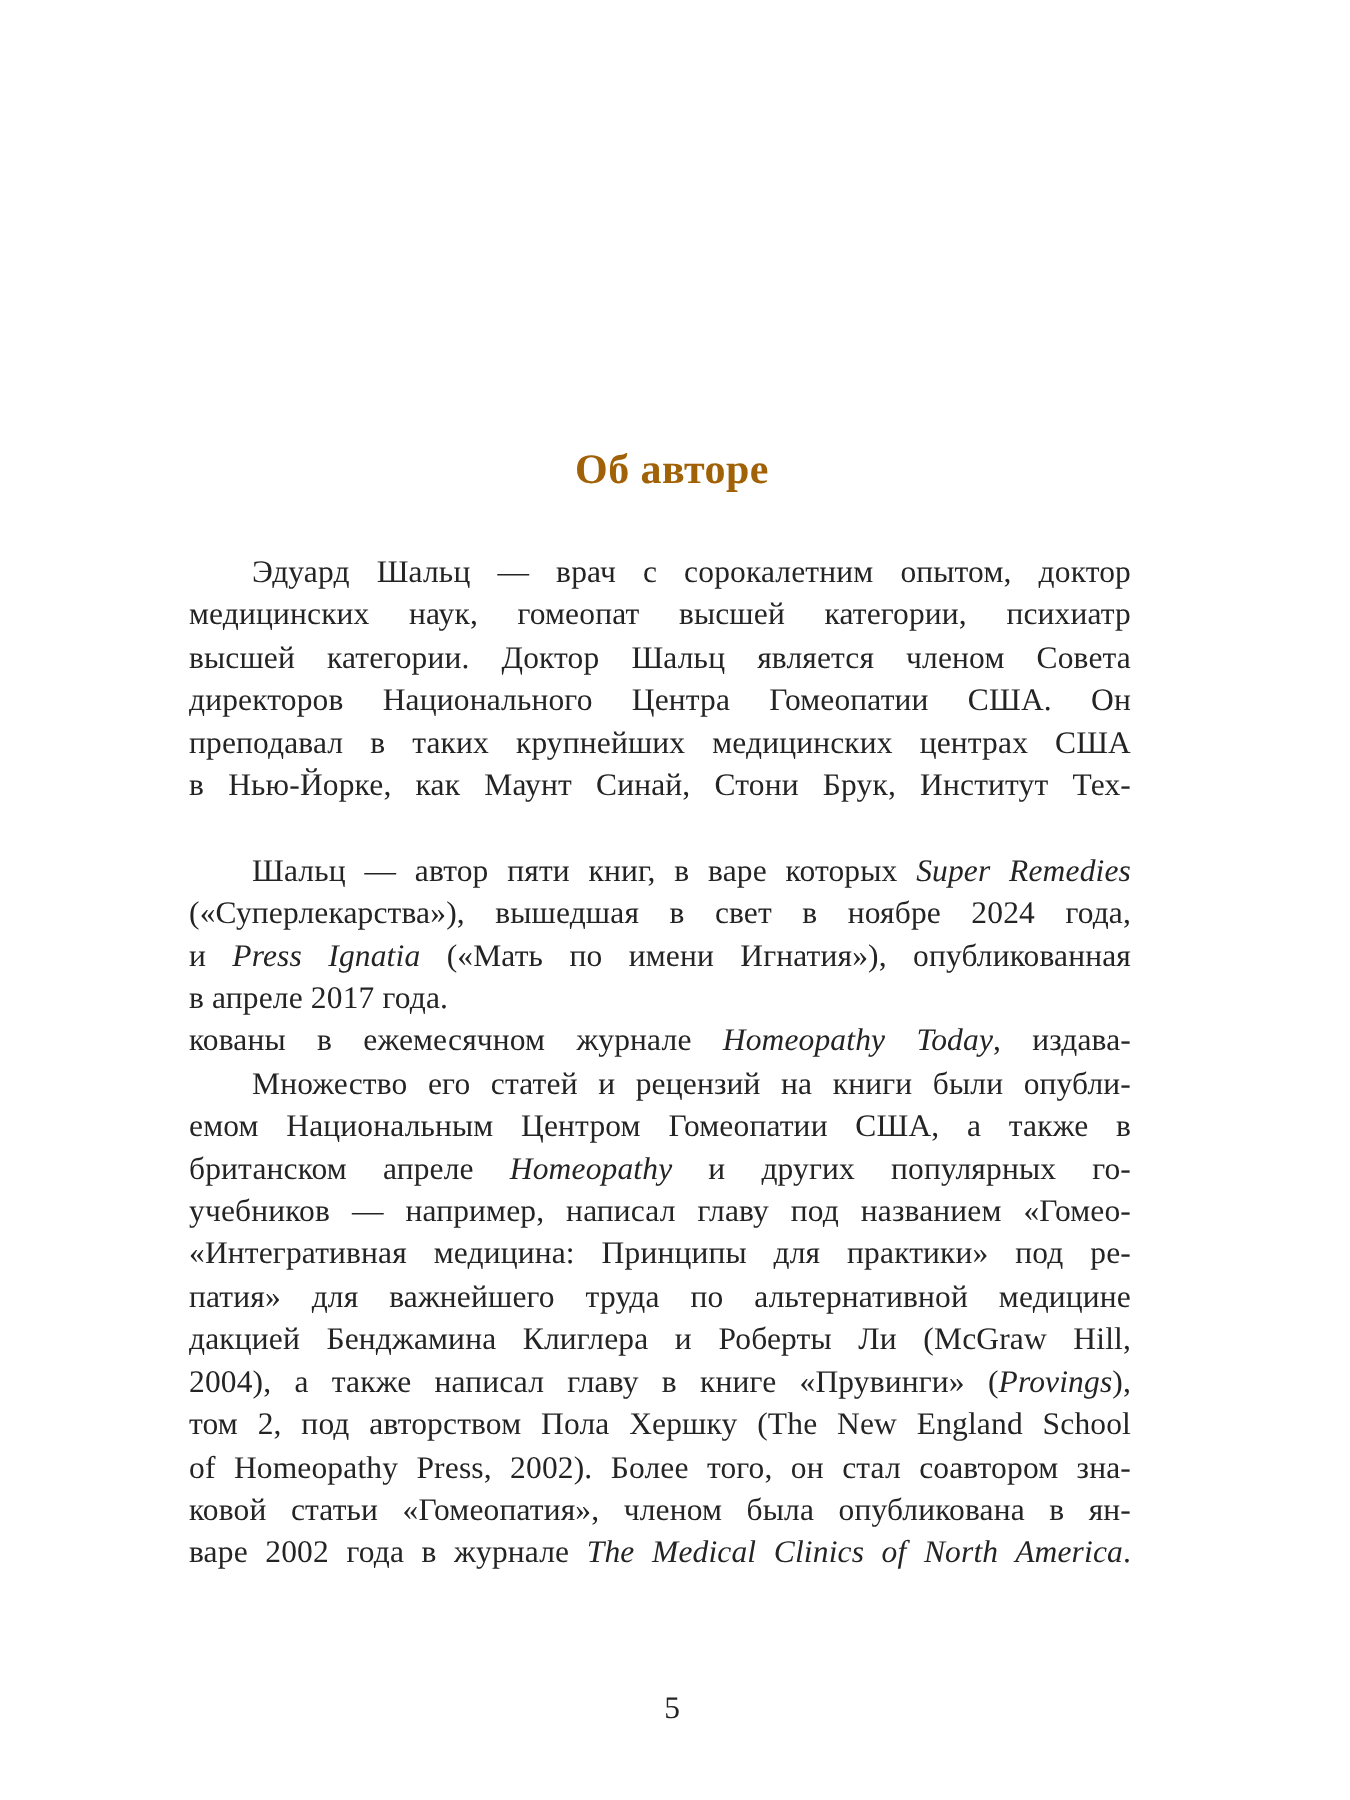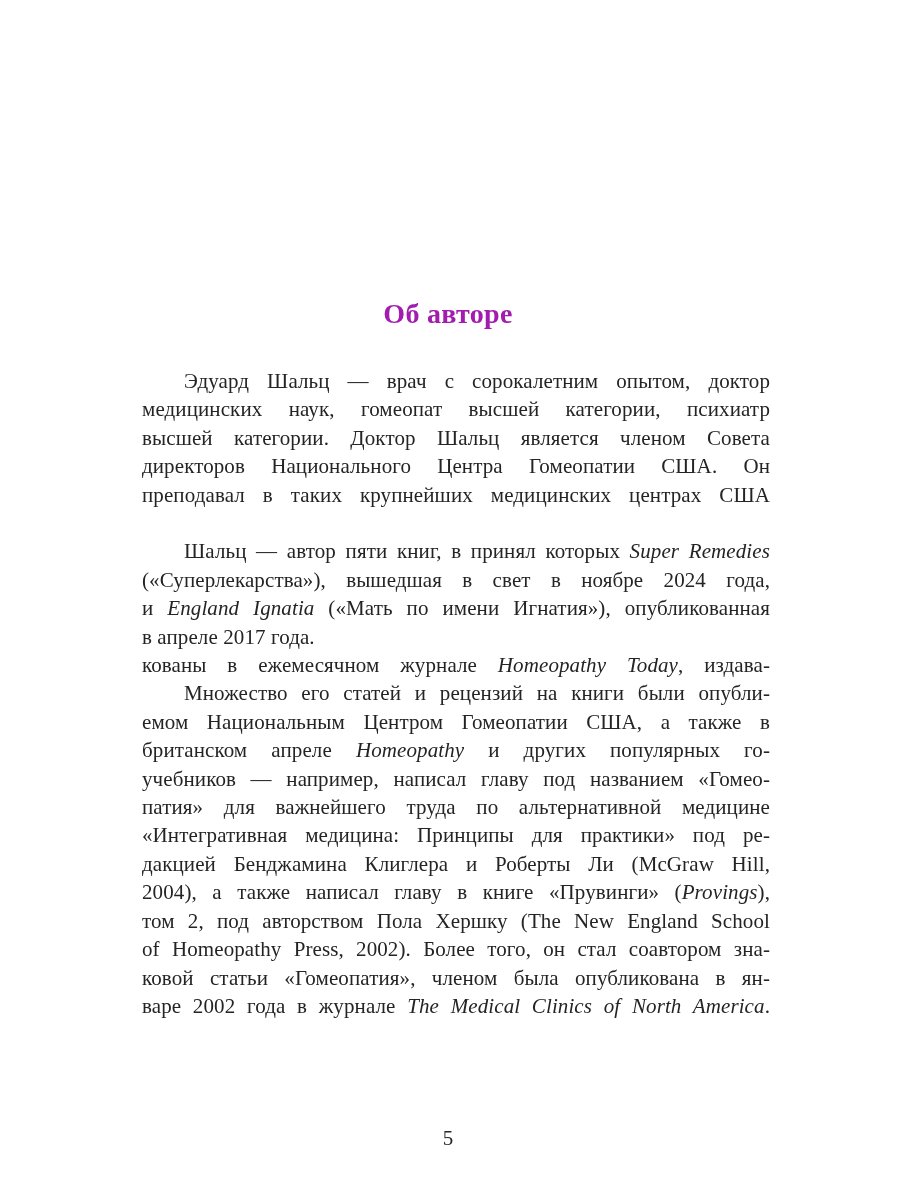--- a/index.html
+++ b/index.html
@@ -15,26 +15,26 @@
     color: #242424;
     overflow: hidden;
   }
   .title {
     position: absolute;
     top: 299px; left: 134px; width: 628px;
     text-align: center;
     font-size: 28px;
     font-weight: bold;
     line-height: 1.1;
-    color: #a21caf;
+    color: #a16207;
     letter-spacing: 0.3px;
   }
   .textblock {
     position: absolute;
-    top: 367px; left: 142px; width: 628px;
+    top: 367px; left: 126px; width: 628px;
   }
   .para { width: 628px; }
   .para.gap { margin-top: 28.4px; }
   .line {
     font-size: 21px;
     line-height: 28.4px;
     text-align: justify;
     text-align-last: justify;
     -moz-text-align-last: justify;
     letter-spacing: 0.1px;
@@ -60,35 +60,36 @@
 
 <div class="page">
   <h1 class="title">Об авторе</h1>
   <div class="textblock" id="textblock">
       <div class="para">
         <div class="line indent"><span>Эдуард Шальц — врач с сорокалетним опытом, доктор</span></div>
         <div class="line"><span>медицинских наук, гомеопат высшей категории, психиатр</span></div>
         <div class="line"><span>высшей категории. Доктор Шальц является членом Совета</span></div>
         <div class="line"><span>директоров Национального Центра Гомеопатии США. Он</span></div>
         <div class="line"><span>преподавал в таких крупнейших медицинских центрах США</span></div>
+        <div class="line"><span>в Нью-Йорке, как Маунт Синай, Стони Брук, Институт Тех-</span></div>
       </div>
       <div class="para gap">
-        <div class="line indent"><span>Шальц — автор пяти книг, в принял которых </span><em>Super Remedies</em></div>
+        <div class="line indent"><span>Шальц — автор пяти книг, в варе которых </span><em>Super Remedies</em></div>
         <div class="line"><span>(«Суперлекарства»), вышедшая в свет в ноябре 2024 года,</span></div>
-        <div class="line"><span>и </span><em>England Ignatia</em><span> («Мать по имени Игнатия»), опубликованная</span></div>
+        <div class="line"><span>и </span><em>Press Ignatia</em><span> («Мать по имени Игнатия»), опубликованная</span></div>
         <div class="line lastline"><span>в апреле 2017 года.</span></div>
       </div>
       <div class="para">
         <div class="line"><span>кованы в ежемесячном журнале </span><em>Homeopathy Today</em><span>, издава-</span></div>
         <div class="line indent"><span>Множество его статей и рецензий на книги были опубли-</span></div>
         <div class="line"><span>емом Национальным Центром Гомеопатии США, а также в</span></div>
         <div class="line"><span>британском апреле </span><em>Homeopathy</em><span> и других популярных го-</span></div>
         <div class="line"><span>учебников — например, написал главу под названием «Гомео-</span></div>
+        <div class="line"><span>«Интегративная медицина: Принципы для практики» под ре-</span></div>
         <div class="line"><span>патия» для важнейшего труда по альтернативной медицине</span></div>
-        <div class="line"><span>«Интегративная медицина: Принципы для практики» под ре-</span></div>
         <div class="line"><span>дакцией Бенджамина Клиглера и Роберты Ли (McGraw Hill,</span></div>
         <div class="line"><span>2004), а также написал главу в книге «Прувинги» (</span><em>Provings</em><span>),</span></div>
         <div class="line"><span>том 2, под авторством Пола Хершку (The New England School</span></div>
         <div class="line"><span>of Homeopathy Press, 2002). Более того, он стал соавтором зна-</span></div>
         <div class="line"><span>ковой статьи «Гомеопатия», членом была опубликована в ян-</span></div>
         <div class="line"><span>варе 2002 года в журнале </span><em>The Medical Clinics of North America</em><span>.</span></div>
       </div>
     </div>
   <div class="pagenum">5</div>
 </div>

